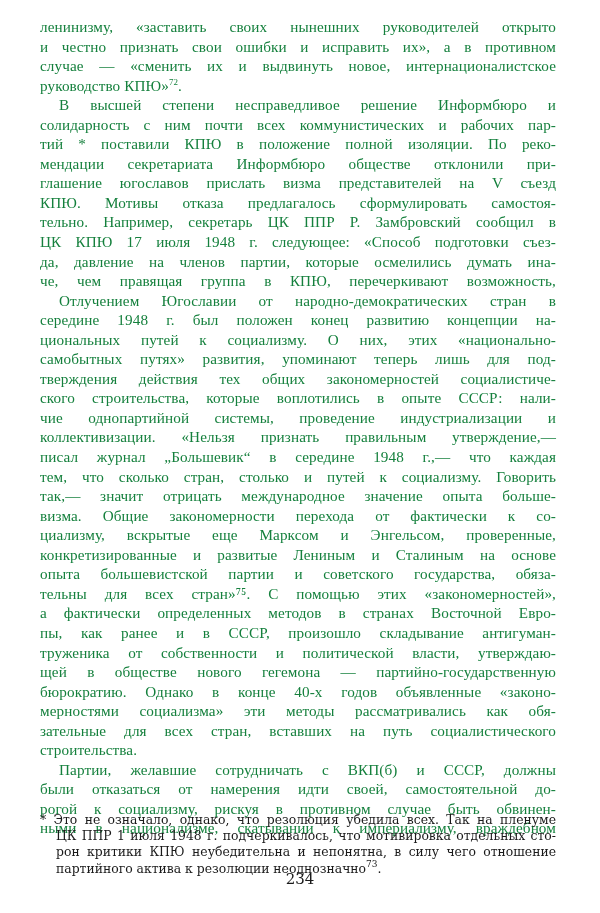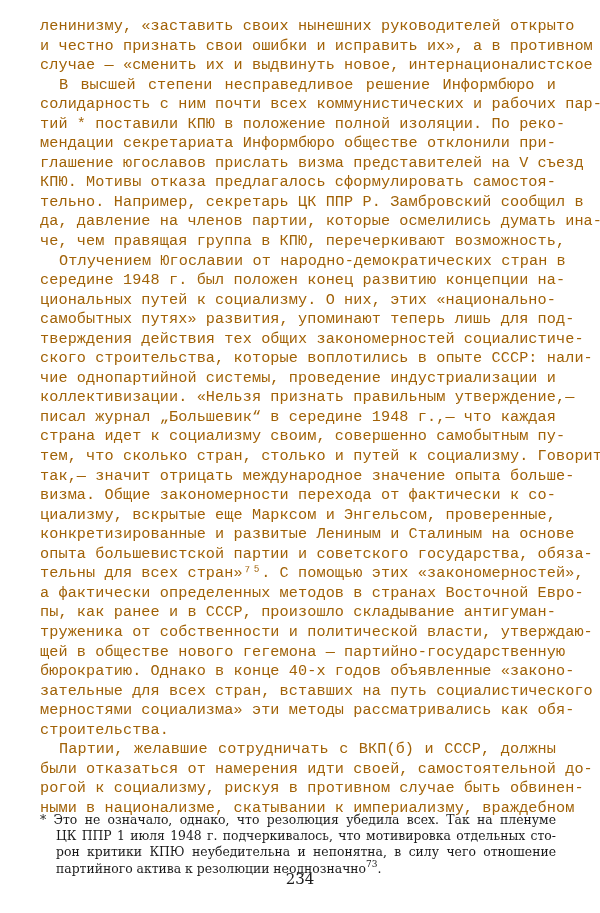--- a/index.html
+++ b/index.html
@@ -1,20 +1,20 @@
 <!DOCTYPE html>
 <html><head>
 <meta charset="utf-8">
 <style>
   html, body { margin: 0; padding: 0; background: #ffffff; }
   body { width: 600px; height: 913px; position: relative; overflow: hidden; }
   .page {
     position: absolute; left: 40px; top: 17px; width: 516px;
-    font-family: Liberation Mono, monospace;
-    font-size: 15.2px; line-height: 19.55px; color: #a16207;
+    font-family: Liberation Serif, serif;
+    font-size: 15.2px; line-height: 19.55px; color: #15803d;
     text-align: justify; letter-spacing: 0.1px;
   }
   .page p { margin: 0; text-indent: 0; }
   .line { display: block; text-align: justify; text-align-last: justify; white-space: nowrap; }
   .line.last { text-align-last: left; }
   sup { font-size: 9px; line-height: 0; vertical-align: 6px; }
   .footnotes {
     position: absolute; left: 40px; top: 796px; width: 516px;
     font-family: "DejaVu Serif", "Liberation Serif", serif;
     font-size: 12.4px; line-height: 16.2px; color: #1a1a1a;
@@ -28,57 +28,58 @@
   }
 </style>
 </head>
 <body>
 
 <div class="page">
   <p>
     <span class="line">ленинизму, «заставить своих нынешних руководителей открыто</span>
     <span class="line">и честно признать свои ошибки и исправить их», а в противном</span>
     <span class="line">случае — «сменить их и выдвинуть новое, интернационалистское</span>
+    <span class="line last"><span>руководство КПЮ»</span><sup>72</sup><span>.</span></span>
   </p>
   <p>
     <span class="line" style="padding-left:19px">В высшей степени несправедливое решение Информбюро и</span>
     <span class="line">солидарность с ним почти всех коммунистических и рабочих пар-</span>
     <span class="line">тий * поставили КПЮ в положение полной изоляции. По реко-</span>
     <span class="line">мендации секретариата Информбюро обществе отклонили при-</span>
     <span class="line">глашение югославов прислать визма представителей на V съезд</span>
     <span class="line">КПЮ. Мотивы отказа предлагалось сформулировать самостоя-</span>
     <span class="line">тельно. Например, секретарь ЦК ППР Р. Замбровский сообщил в</span>
+    <span class="line">ЦК КПЮ 17 июля 1948 г. следующее: «Способ подготовки съез-</span>
     <span class="line">да, давление на членов партии, которые осмелились думать ина-</span>
     <span class="line">че, чем правящая группа в КПЮ, перечеркивают возможность,</span>
   </p>
   <p>
     <span class="line" style="padding-left:19px">Отлучением Югославии от народно-демократических стран в</span>
     <span class="line">середине 1948 г. был положен конец развитию концепции на-</span>
     <span class="line">циональных путей к социализму. О них, этих «национально-</span>
     <span class="line">самобытных путях» развития, упоминают теперь лишь для под-</span>
     <span class="line">тверждения действия тех общих закономерностей социалистиче-</span>
     <span class="line">ского строительства, которые воплотились в опыте СССР: нали-</span>
     <span class="line">чие однопартийной системы, проведение индустриализации и</span>
     <span class="line">коллективизации. «Нельзя признать правильным утверждение,—</span>
     <span class="line">писал журнал „Большевик“ в середине 1948 г.,— что каждая</span>
-    <span class="line">страна идет к социализму своим, совершенно самобытным пу-</span>
     <span class="line">тем, что сколько стран, столько и путей к социализму. Говорить</span>
     <span class="line">так,— значит отрицать международное значение опыта больше-</span>
     <span class="line">визма. Общие закономерности перехода от фактически к со-</span>
     <span class="line">циализму, вскрытые еще Марксом и Энгельсом, проверенные,</span>
     <span class="line">конкретизированные и развитые Лениным и Сталиным на основе</span>
     <span class="line">опыта большевистской партии и советского государства, обяза-</span>
     <span class="line">тельны для всех стран»⁷⁵. С помощью этих «закономерностей»,</span>
     <span class="line">а фактически определенных методов в странах Восточной Евро-</span>
     <span class="line">пы, как ранее и в СССР, произошло складывание антигуман-</span>
     <span class="line">труженика от собственности и политической власти, утверждаю-</span>
     <span class="line">щей в обществе нового гегемона — партийно-государственную</span>
     <span class="line">бюрократию. Однако в конце 40-х годов объявленные «законо-</span>
+    <span class="line">мерностями социализма» эти методы рассматривались как обя-</span>
     <span class="line">зательные для всех стран, вставших на путь социалистического</span>
-    <span class="line">мерностями социализма» эти методы рассматривались как обя-</span>
     <span class="line last">строительства.</span>
   </p>
   <p>
     <span class="line" style="padding-left:19px">Партии, желавшие сотрудничать с ВКП(б) и СССР, должны</span>
     <span class="line">были отказаться от намерения идти своей, самостоятельной до-</span>
     <span class="line">рогой к социализму, рискуя в противном случае быть обвинен-</span>
     <span class="line">ными в национализме, скатывании к империализму, враждебном</span>
   </p>
 </div>
 

